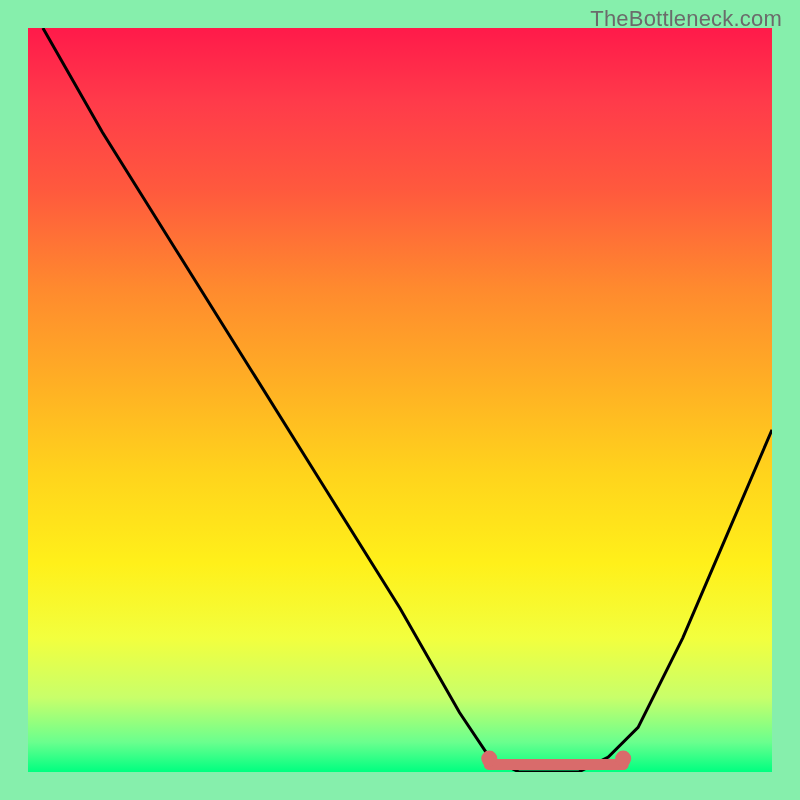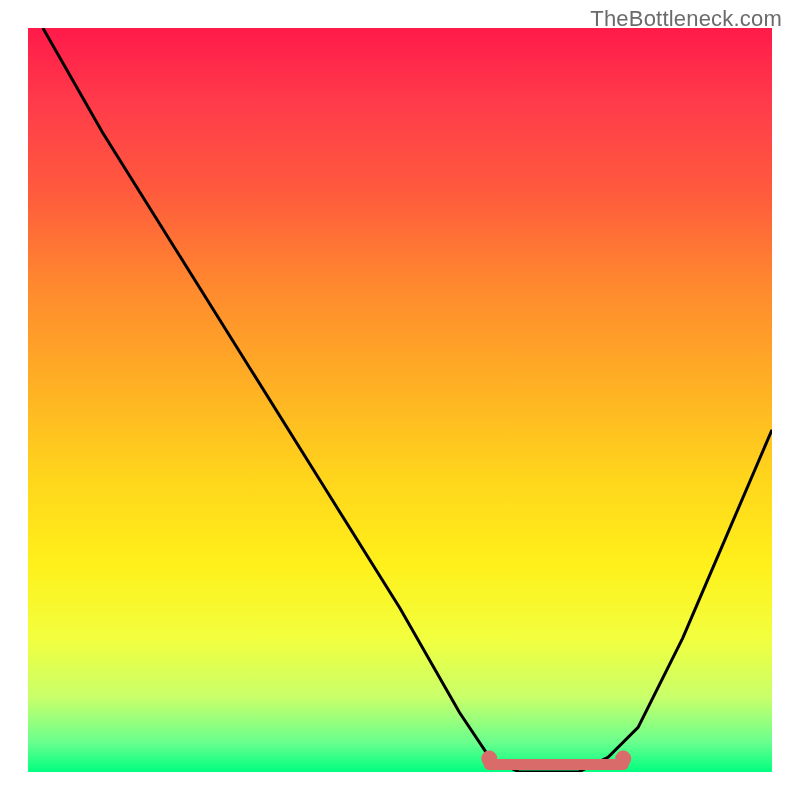--- a/index.html
+++ b/index.html
@@ -1,21 +1,21 @@
 <!DOCTYPE html>
 <html><head>
 <meta charset="utf-8">
 <style>
   * { margin: 0; padding: 0; box-sizing: border-box; }
   html, body { width: 800px; height: 800px; overflow: hidden; background: #000; }
   .container {
     position: relative;
     width: 800px;
     height: 800px;
-    background: #ffffff;
+    background: #86efac;
     padding-left: 10px;
   }
   .plot-area {
     position: absolute;
     left: 28px;
     top: 28px;
     width: 744px;
     height: 744px;
     background: linear-gradient(to bottom,
       #ff1a4a 0%,

